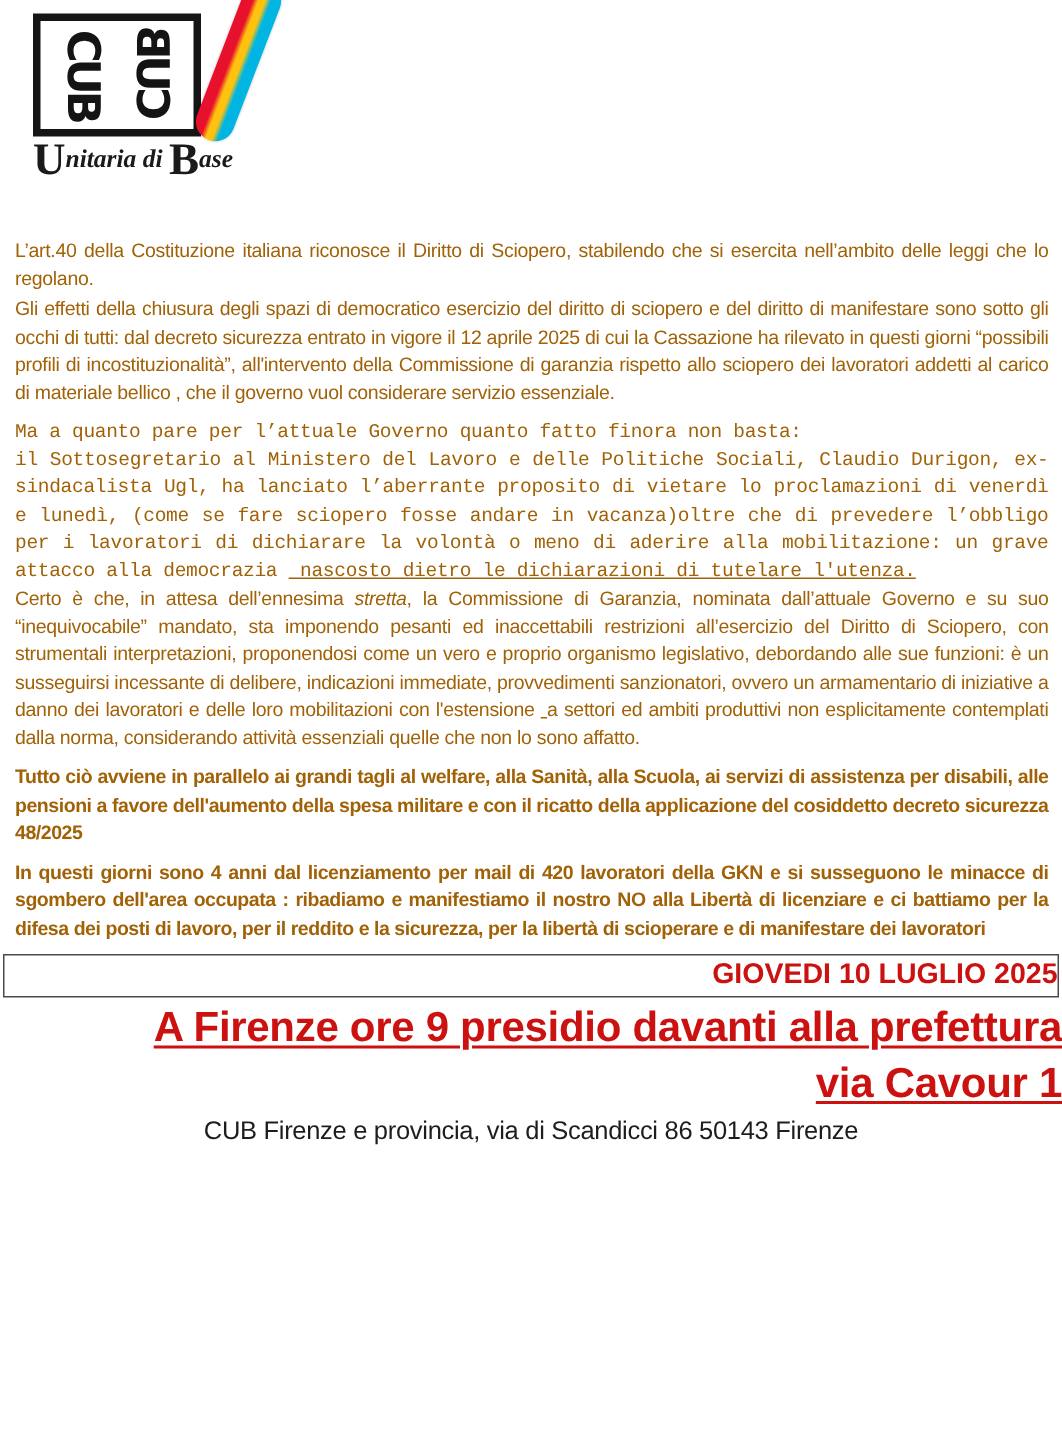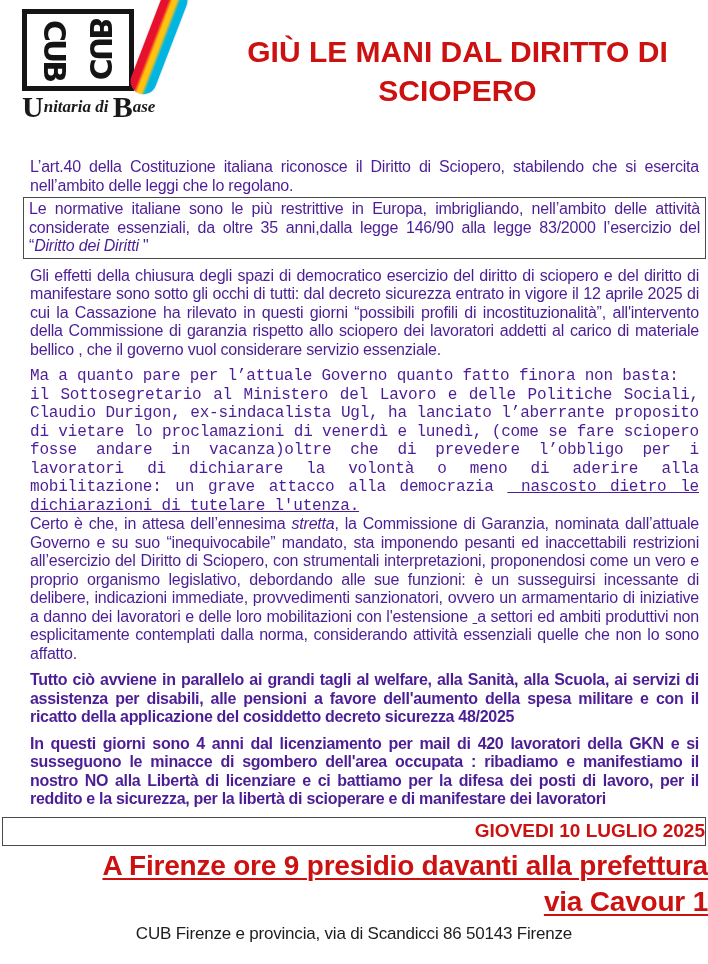--- a/index.html
+++ b/index.html
@@ -43,21 +43,21 @@
     transform:rotate(-69deg);
     box-shadow:0 0 2px rgba(0,0,0,.25);
   }
   .title{
     flex:1;margin:24px 0 0 0;padding:0 6px;text-align:center;
     color:var(--red);font-size:30px;line-height:1.3;font-weight:bold;letter-spacing:0;
   }
   
   .body-copy{
     padding:8px 9px 0 10px;text-align:justify;
-    font-size:16px;line-height:18.5px;letter-spacing:-0.2px;color:#4c1d95;margin-left:20px;
+    font-size:13px;line-height:18.5px;letter-spacing:-0.2px;color:#a16207;
   }
   .para{margin:0 0 8px 0;}
   .para.tight{margin-bottom:2px;}
   .para.nogap{margin-bottom:0;font-family:Liberation Mono, monospace;}
   .para.boxed{border:1px solid #4a4a4a;padding:2px 5px;margin:0 -7px 8px -7px;}
   .para.bold{font-weight:bold;letter-spacing:-0.3px;}
   .u{text-decoration:underline;}
   em{font-style:italic;}
   
   .event{text-align:right;}
@@ -81,28 +81,26 @@
     <div class="logo">
       <div class="logo-mark">
         <span class="cubtxt a">CUB</span>
         <span class="cubtxt b">CUB</span>
         <div class="stripe"></div>
       </div>
       <div class="logo-line logo-bottom">
         <span class="cap">U</span><span>nitaria di </span><span class="cap">B</span><span>ase</span>
       </div>
     </div>
-    <h1 class="title">GIÙ LE MANI DAL DIRITTO DI SCIOPERO</h1>
   </header>
 
   <main class="body-copy">
 
     <p class="para tight"><span>L’art.40 della Costituzione italiana riconosce il Diritto di Sciopero, stabilendo che si esercita nell’ambito delle leggi che lo regolano.</span></p>
 
-    <p class="para boxed"><span>Le normative italiane sono le più restrittive in Europa, imbrigliando, nell’ambito delle attività considerate essenziali, da oltre 35 anni,dalla legge 146/90 alla legge 83/2000 l’esercizio del “</span><em>Diritto dei Diritti</em><span> "</span></p>
 
     <p class="para"><span>Gli effetti della chiusura degli spazi di democratico esercizio del diritto di sciopero e del diritto di manifestare sono sotto gli occhi di tutti: dal decreto sicurezza entrato in vigore il 12 aprile 2025 di cui la Cassazione ha rilevato in questi giorni “possibili profili di incostituzionalità”, all'intervento della Commissione di garanzia rispetto allo sciopero  dei lavoratori addetti al carico di materiale bellico , che il governo vuol considerare servizio essenziale.</span></p>
 
     <p class="para nogap"><span>Ma a quanto pare per l’attuale Governo quanto fatto finora non basta:</span><br><span>il Sottosegretario al Ministero del Lavoro e delle Politiche Sociali, Claudio Durigon, ex-sindacalista Ugl, ha lanciato l’aberrante proposito di vietare lo proclamazioni di venerdì e lunedì, (come se fare sciopero fosse andare in vacanza)oltre che di prevedere l’obbligo per i lavoratori di dichiarare la volontà o meno di aderire alla mobilitazione: un grave attacco alla democrazia </span><span class="u">&nbsp;nascosto dietro le dichiarazioni di tutelare l'utenza.</span></p>
 
 
     <p class="para"><span>Certo è che, in attesa dell’ennesima </span><em>stretta</em><span>, la Commissione di Garanzia, nominata dall’attuale Governo e su suo “inequivocabile” mandato, sta imponendo pesanti ed inaccettabili restrizioni all’esercizio del Diritto di Sciopero, con strumentali interpretazioni, proponendosi come un vero e proprio organismo legislativo, debordando alle sue funzioni: è un susseguirsi incessante di delibere, indicazioni immediate, provvedimenti sanzionatori, ovvero un armamentario di iniziative a danno dei lavoratori e delle loro mobilitazioni con l'estensione </span><span class="u">&nbsp;</span><span>a settori ed ambiti produttivi non esplicitamente contemplati dalla norma, considerando attività essenziali quelle che non lo sono affatto.</span></p>
 
     <p class="para bold"><span>Tutto ciò avviene in parallelo ai grandi tagli al welfare, alla Sanità, alla Scuola, ai servizi di assistenza per disabili, alle pensioni a favore dell'aumento della spesa militare e  con il ricatto della applicazione del cosiddetto decreto sicurezza 48/2025</span></p>
 

